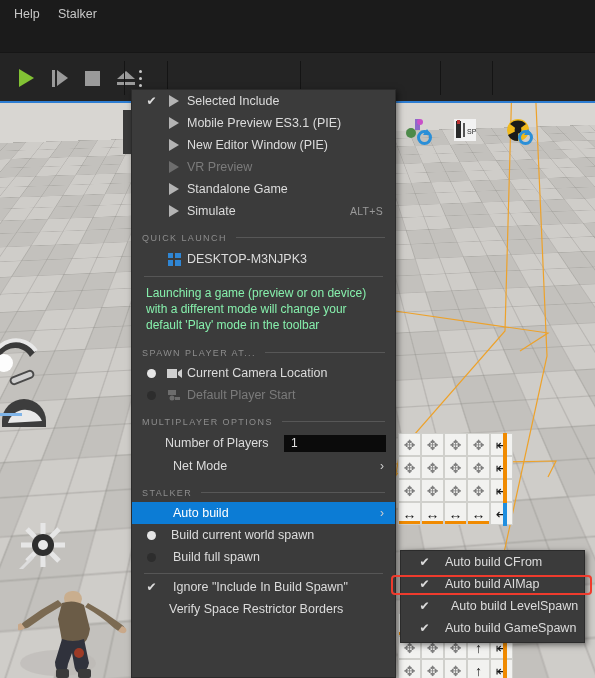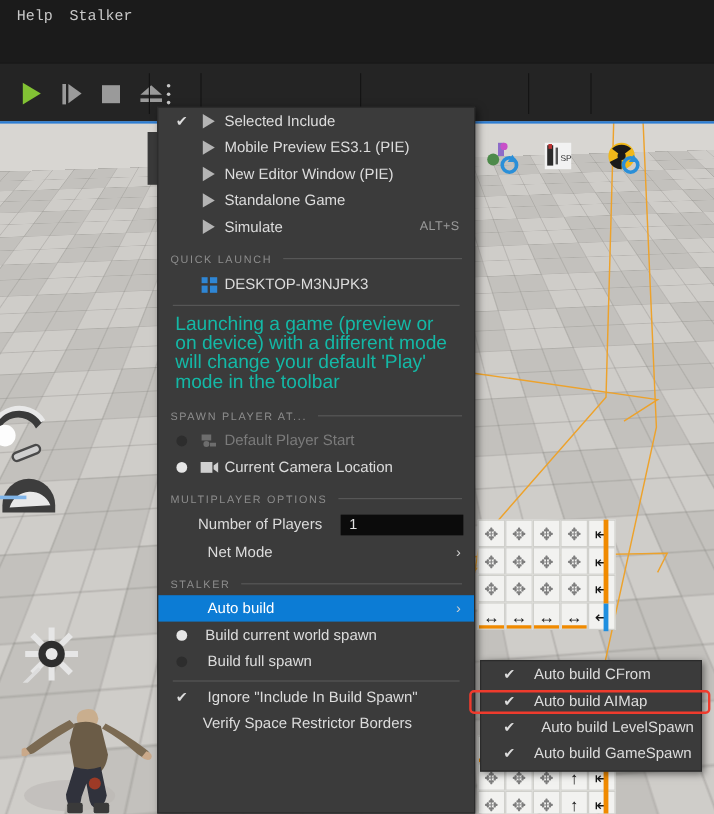--- a/index.html
+++ b/index.html
@@ -3,21 +3,21 @@
 <meta charset="utf-8">
 <style>
   * { margin:0; padding:0; box-sizing:border-box; }
   html,body { width:595px; height:678px; overflow:hidden; background:#1b1b1b;
     font-family:"Liberation Sans", sans-serif; }
 
   #root { position:relative; width:595px; height:678px; }
 
   
   .menubar { position:absolute; left:0; top:0; width:595px; height:52px;
-    background:#1b1b1b;font-family:Liberation Mono, monospace; }
+    background:#1b1b1b; }
   .menubar .mi { position:absolute; top:4px; color:#c8c8c8; font-size:12.5px;
     padding:3px 6px; }
 
   
   .toolbar { position:absolute; left:0; top:52px; width:595px; height:49px;
     background:#242424; border-top:1px solid #161616; }
   .tb-group { position:absolute; top:5px; height:40px; display:flex;
     align-items:center; }
   .tb-btn { width:33px; height:38px; display:flex; align-items:center;
     justify-content:center; }
@@ -113,21 +113,21 @@
     letter-spacing:.3px; }
   .arrow-r { position:absolute; right:11px; color:#cfcfcf; font-size:12px; }
 
   .radio { width:9px; height:9px; border-radius:50%; background:#e6e6e6; }
   .radio.off { background:#2d2d2d; }
 
   .mini-tri { width:0;height:0;border-left:10px solid #b4b4b4;
     border-top:6px solid transparent;border-bottom:6px solid transparent; }
   .mini-tri.dim { border-left-color:#6d6d6d; }
 
-  .note { color:#14b8a6; font-size:16px; line-height:16px; padding:6px 12px 4px 14px; }
+  .note { color:#86efac; font-size:12px; line-height:16px; padding:6px 12px 4px 14px; }
   .divider { height:1px; background:#565656; margin:5px 12px 2px 12px; }
 
   .numfield { position:absolute; left:152px; width:102px; height:17px;
     background:#0b0b0b; border:1px solid #0b0b0b; color:#e2e2e2;
     font-size:12px; padding:0 6px; display:flex; align-items:center; }
 
   .win-logo { width:13px;height:13px;display:grid;grid-template-columns:1fr 1fr;
     grid-template-rows:1fr 1fr;gap:1.5px; }
   .win-logo i { background:#2f86d4; display:block; }
 
@@ -371,20 +371,27 @@
         </span>
       <span class="lbl">Mobile Preview ES3.1 (PIE)</span>
     </div>
     <div class="row">
       <span class="chkslot"></span>
       <span class="iconslot">
           <span class="mini-tri"></span>
         </span>
       <span class="lbl">New Editor Window (PIE)</span>
     </div>
+    <div class="row disabled">
+      <span class="chkslot"></span>
+      <span class="iconslot">
+          <span class="mini-tri dim"></span>
+        </span>
+      <span class="lbl">VR Preview</span>
+    </div>
     <div class="row">
       <span class="chkslot"></span>
       <span class="iconslot">
           <span class="mini-tri"></span>
         </span>
       <span class="lbl">Standalone Game</span>
     </div>
     <div class="row">
       <span class="chkslot"></span>
       <span class="iconslot">
@@ -411,45 +418,45 @@
       <span class="lbl">DESKTOP-M3NJPK3</span>
     </div>
 
     <div class="divider"></div>
     <div class="note">Launching a game (preview or on device) with a different mode will change your default 'Play' mode in the toolbar</div>
 
     <div class="sec">
       <span class="sec-label">SPAWN PLAYER AT...</span>
       <span class="sec-line"></span>
     </div>
+    <div class="row">
+      <span class="chkslot">
+          <span class="radio"></span>
+        </span>
+      <span class="iconslot">
+        <svg width="15" height="11" viewBox="0 0 15 11">
+            <rect x="0" y="1" width="10" height="9" fill="#cfcfcf"></rect>
+            <path d="M11,4 L15,1 L15,10 L11,7 Z" fill="#cfcfcf"></path>
+          </svg>
+      </span>
+      <span class="lbl">Current Camera Location</span>
+    </div>
     <div class="row disabled">
       <span class="chkslot">
           <span class="radio off"></span>
         </span>
       <span class="iconslot">
         <svg width="15" height="12" viewBox="0 0 15 12">
             <path d="M1,1 L9,1 L9,6 L1,6 Z" fill="#6d6d6d"></path>
             <circle cx="5" cy="9" r="2.5" fill="#6d6d6d"></circle>
             <path d="M8,8 L13,8 L13,11 L8,11 Z" fill="#6d6d6d"></path>
           </svg>
       </span>
       <span class="lbl">Default Player Start</span>
     </div>
-    <div class="row">
-      <span class="chkslot">
-          <span class="radio"></span>
-        </span>
-      <span class="iconslot">
-        <svg width="15" height="11" viewBox="0 0 15 11">
-            <rect x="0" y="1" width="10" height="9" fill="#cfcfcf"></rect>
-            <path d="M11,4 L15,1 L15,10 L11,7 Z" fill="#cfcfcf"></path>
-          </svg>
-      </span>
-      <span class="lbl">Current Camera Location</span>
-    </div>
 
     <div class="sec">
       <span class="sec-label">MULTIPLAYER OPTIONS</span>
       <span class="sec-line"></span>
     </div>
     <div class="row" style="height:24px;">
       <span class="chkslot"></span>
       <span class="lbl" style="margin-left:4px;">Number of Players</span>
       <span class="numfield">1</span>
     </div>

